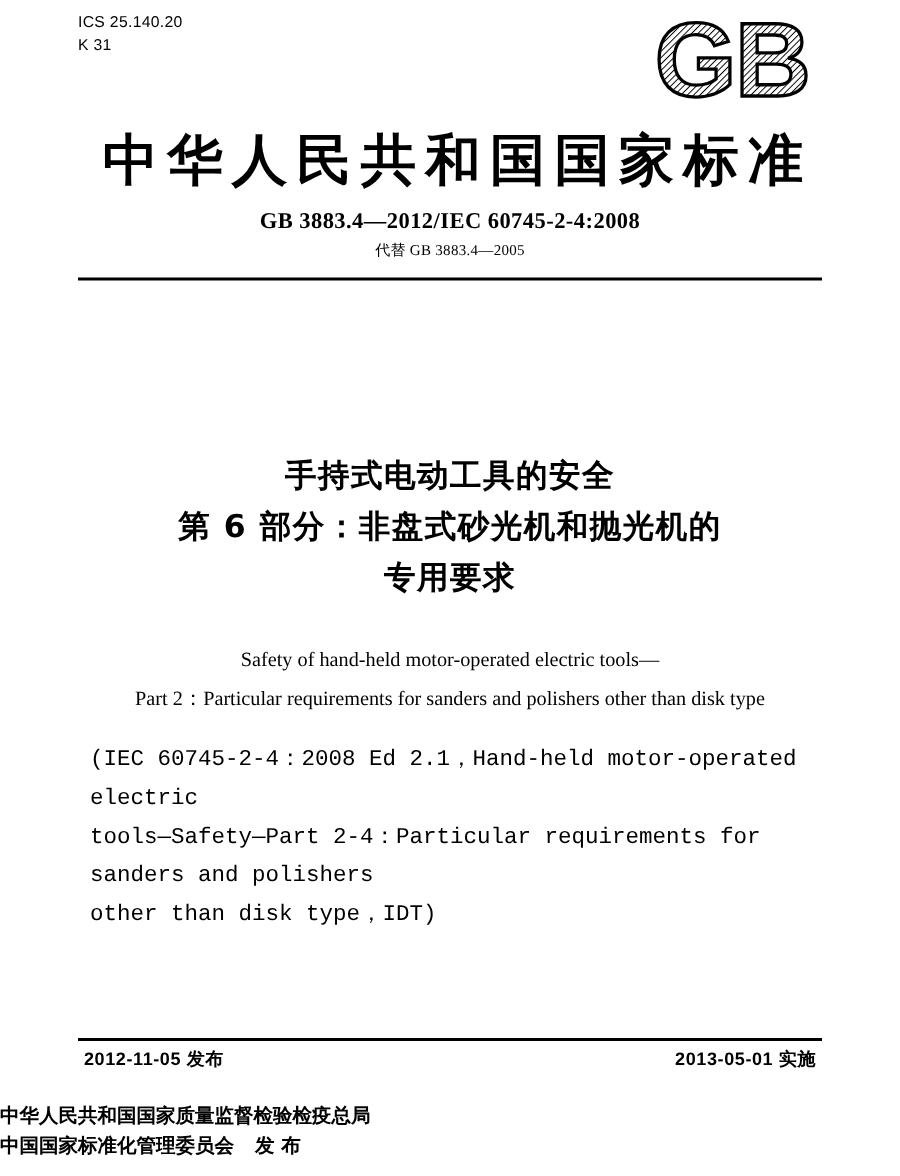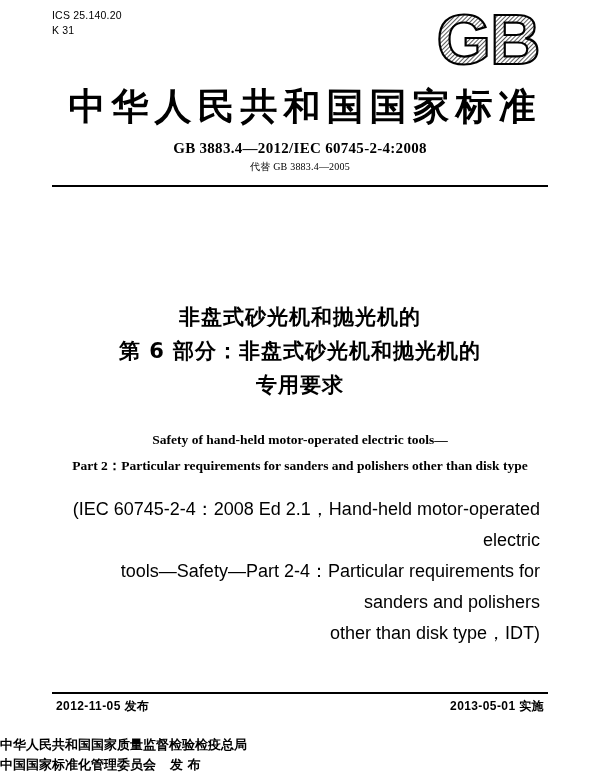--- a/index.html
+++ b/index.html
@@ -116,33 +116,33 @@
 
   
   .en-title {
     position: absolute;
     left: 40px;
     right: 40px;
     top: 427px;
     text-align: center;
     font-family: "Liberation Serif", serif;
     font-size: 13.5px;
-    font-weight: 700;
+    font-weight: 400;
     line-height: 1.95;
   }
 
   
   .src-note {
     position: absolute;
     left: 60px;
     right: 60px;
     top: 494px;
-    text-align: right;
-    font-family: Liberation Sans, sans-serif;
-    font-size: 18px;
+    text-align: left;
+    font-family: Liberation Mono, monospace;
+    font-size: 15px;
     line-height: 1.72;
   }
 
   
   .date-issue {
     position: absolute;
     left: 56px;
     top: 698px;
     font-family: "Liberation Sans", sans-serif;
     font-size: 12px;
@@ -206,21 +206,21 @@
   </div>
 
   <div class="cn-standard-title">中华人民共和国国家标准</div>
 
   <div class="std-number">GB 3883.4—2012/IEC 60745-2-4:2008</div>
   <div class="std-replaces">代替 GB 3883.4—2005</div>
 
   <div class="rule-top"></div>
 
   <div class="cn-title">
-    <div>非盘式砂光机和抛光机的</div>
+    <div>手持式电动工具的安全</div>
     <div>第 6 部分：非盘式砂光机和抛光机的</div>
     <div>专用要求</div>
   </div>
 
   <div class="en-title">
     <div>Safety of hand-held motor-operated electric tools—</div>
     <div>Part 2：Particular requirements for sanders and polishers other than disk type</div>
   </div>
 
   <div class="src-note">

